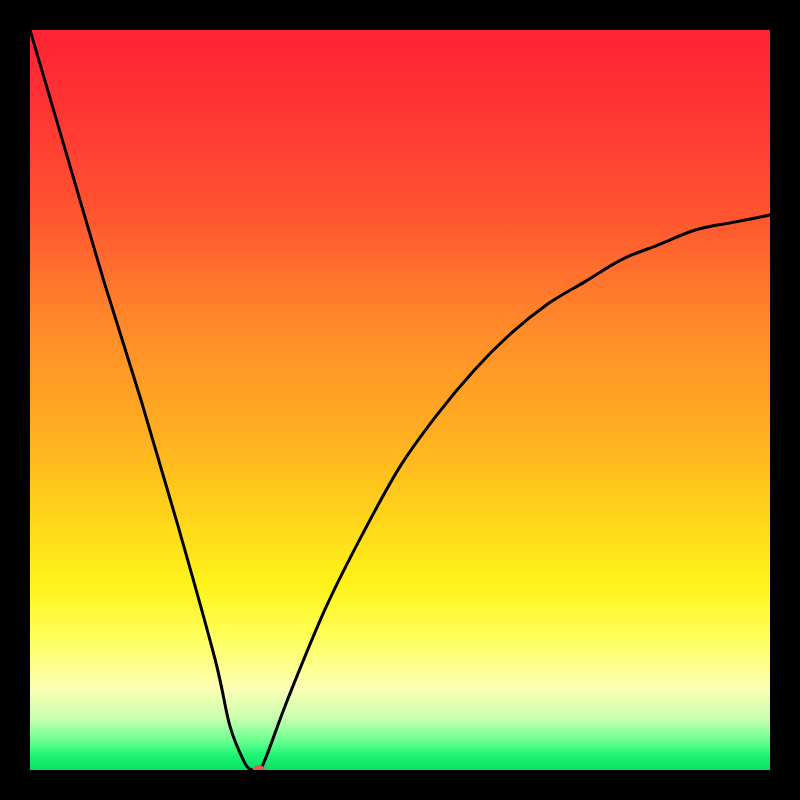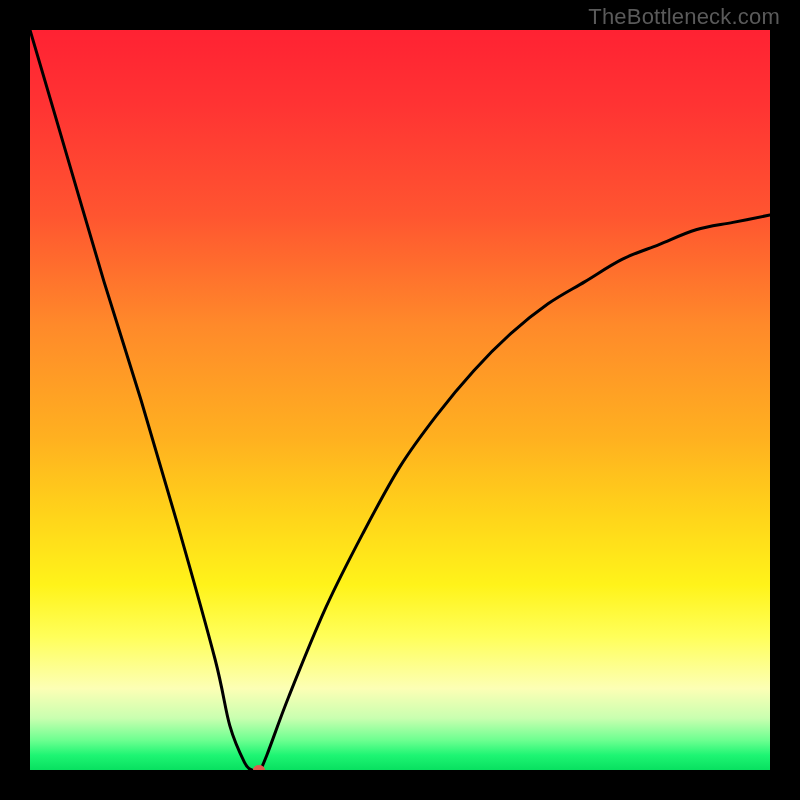--- a/index.html
+++ b/index.html
@@ -67,21 +67,20 @@
     background: #e15b4f;
     border-radius: 50%;
     transform: translate(-50%, -50%);
     z-index: 5;
   }
 </style>
 </head>
 <body>
 
 <div class="frame">
-  <div class="watermark">TheBottleneck.com</div>
   <div class="plot-area">
     <div class="gradient"></div>
     <svg class="curve" viewBox="0 0 740 740" preserveAspectRatio="none">
       <path id="curve-path" d="M 0.00 0.00 C 6.17 20.97, 24.67 83.87, 37.00 125.80 C 49.33 167.73, 61.67 210.90, 74.00 251.60 C 86.33 292.30, 98.67 329.30, 111.00 370.00 C 123.33 410.70, 135.67 452.63, 148.00 495.80 C 160.33 538.97, 176.37 595.70, 185.00 629.00 C 193.63 662.30, 194.87 678.33, 199.80 695.60 C 204.73 712.87, 210.90 725.20, 214.60 732.60 C 218.30 740.00, 219.53 738.77, 222.00 740.00 C 224.47 741.23, 226.93 742.47, 229.40 740.00 C 231.87 737.53, 231.87 737.53, 236.80 725.20 C 241.73 712.87, 249.13 690.67, 259.00 666.00 C 268.87 641.33, 283.67 604.33, 296.00 577.20 C 308.33 550.07, 320.67 526.63, 333.00 503.20 C 345.33 479.77, 357.67 456.33, 370.00 436.60 C 382.33 416.87, 394.67 400.83, 407.00 384.80 C 419.33 368.77, 431.67 353.97, 444.00 340.40 C 456.33 326.83, 468.67 314.50, 481.00 303.40 C 493.33 292.30, 505.67 282.43, 518.00 273.80 C 530.33 265.17, 542.67 259.00, 555.00 251.60 C 567.33 244.20, 579.67 235.57, 592.00 229.40 C 604.33 223.23, 616.67 219.53, 629.00 214.60 C 641.33 209.67, 653.67 203.50, 666.00 199.80 C 678.33 196.10, 690.67 194.87, 703.00 192.40 C 715.33 189.93, 733.83 186.23, 740.00 185.00" fill="none" stroke="#000000" stroke-width="3" stroke-linejoin="round" stroke-linecap="round"></path>
     </svg>
     <div id="marker" class="marker" style="left: 229.4px; top: 740px; background: rgb(225, 91, 79);"></div>
   </div>
 </div>
 
 </body></html>

